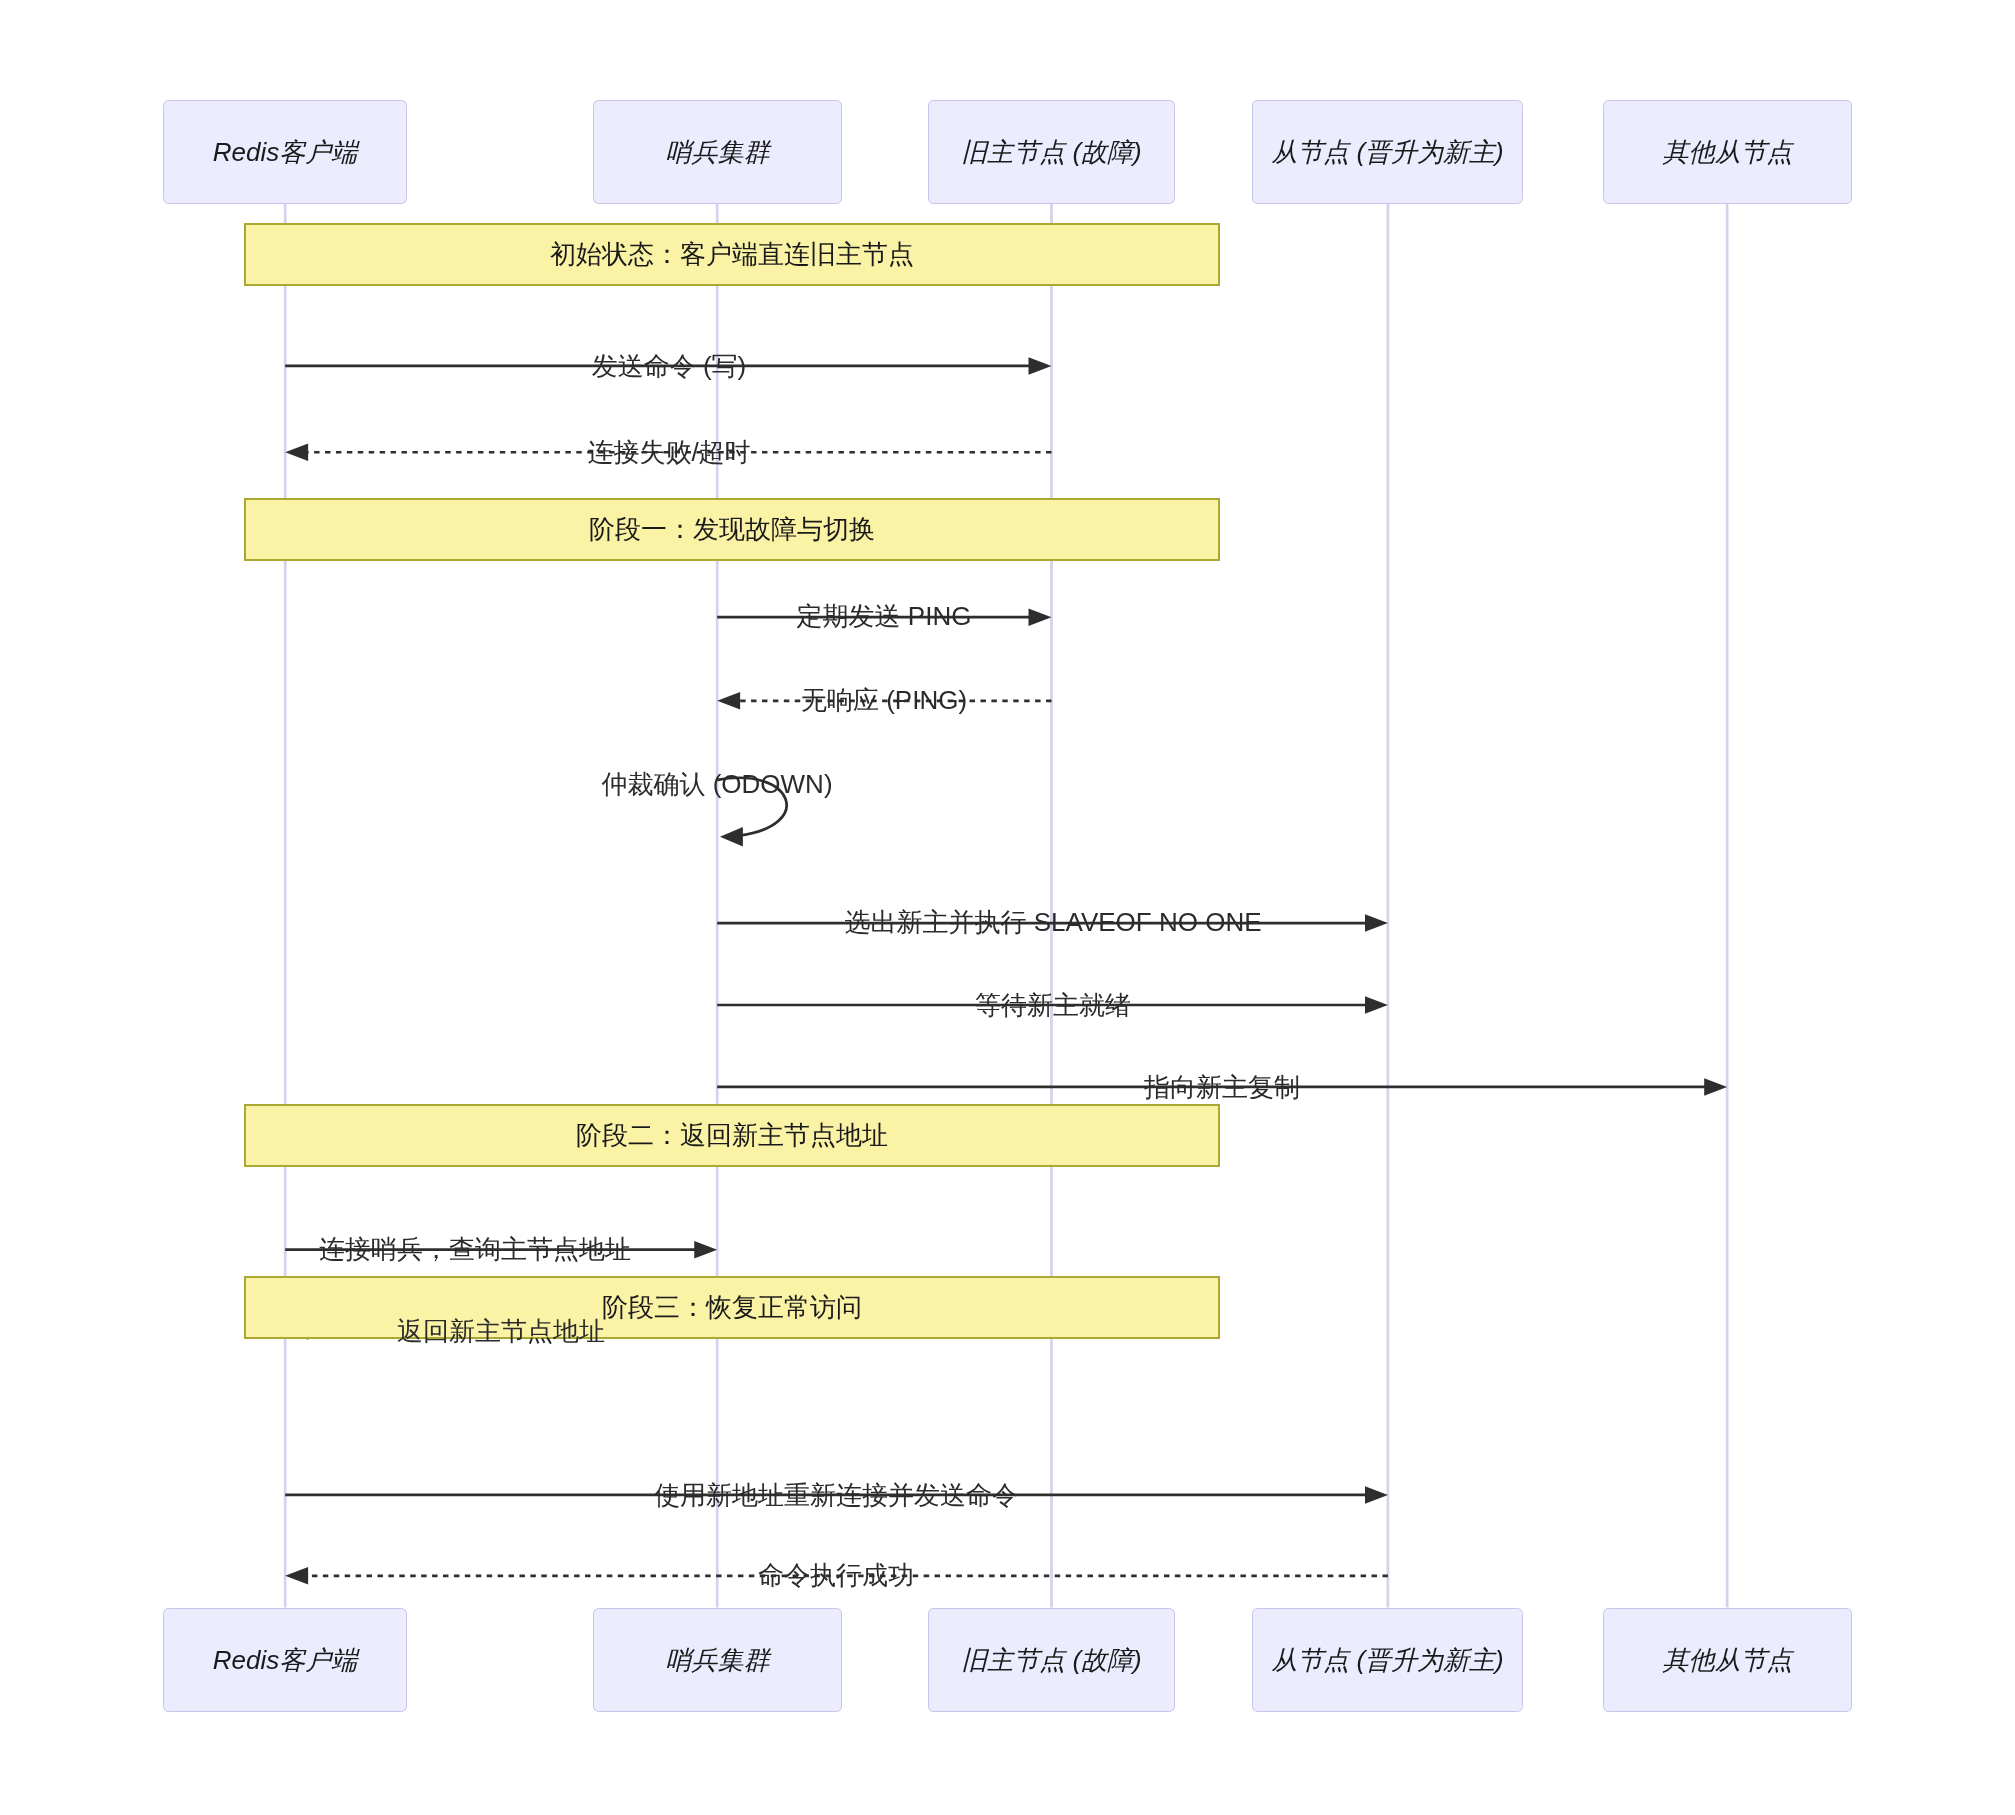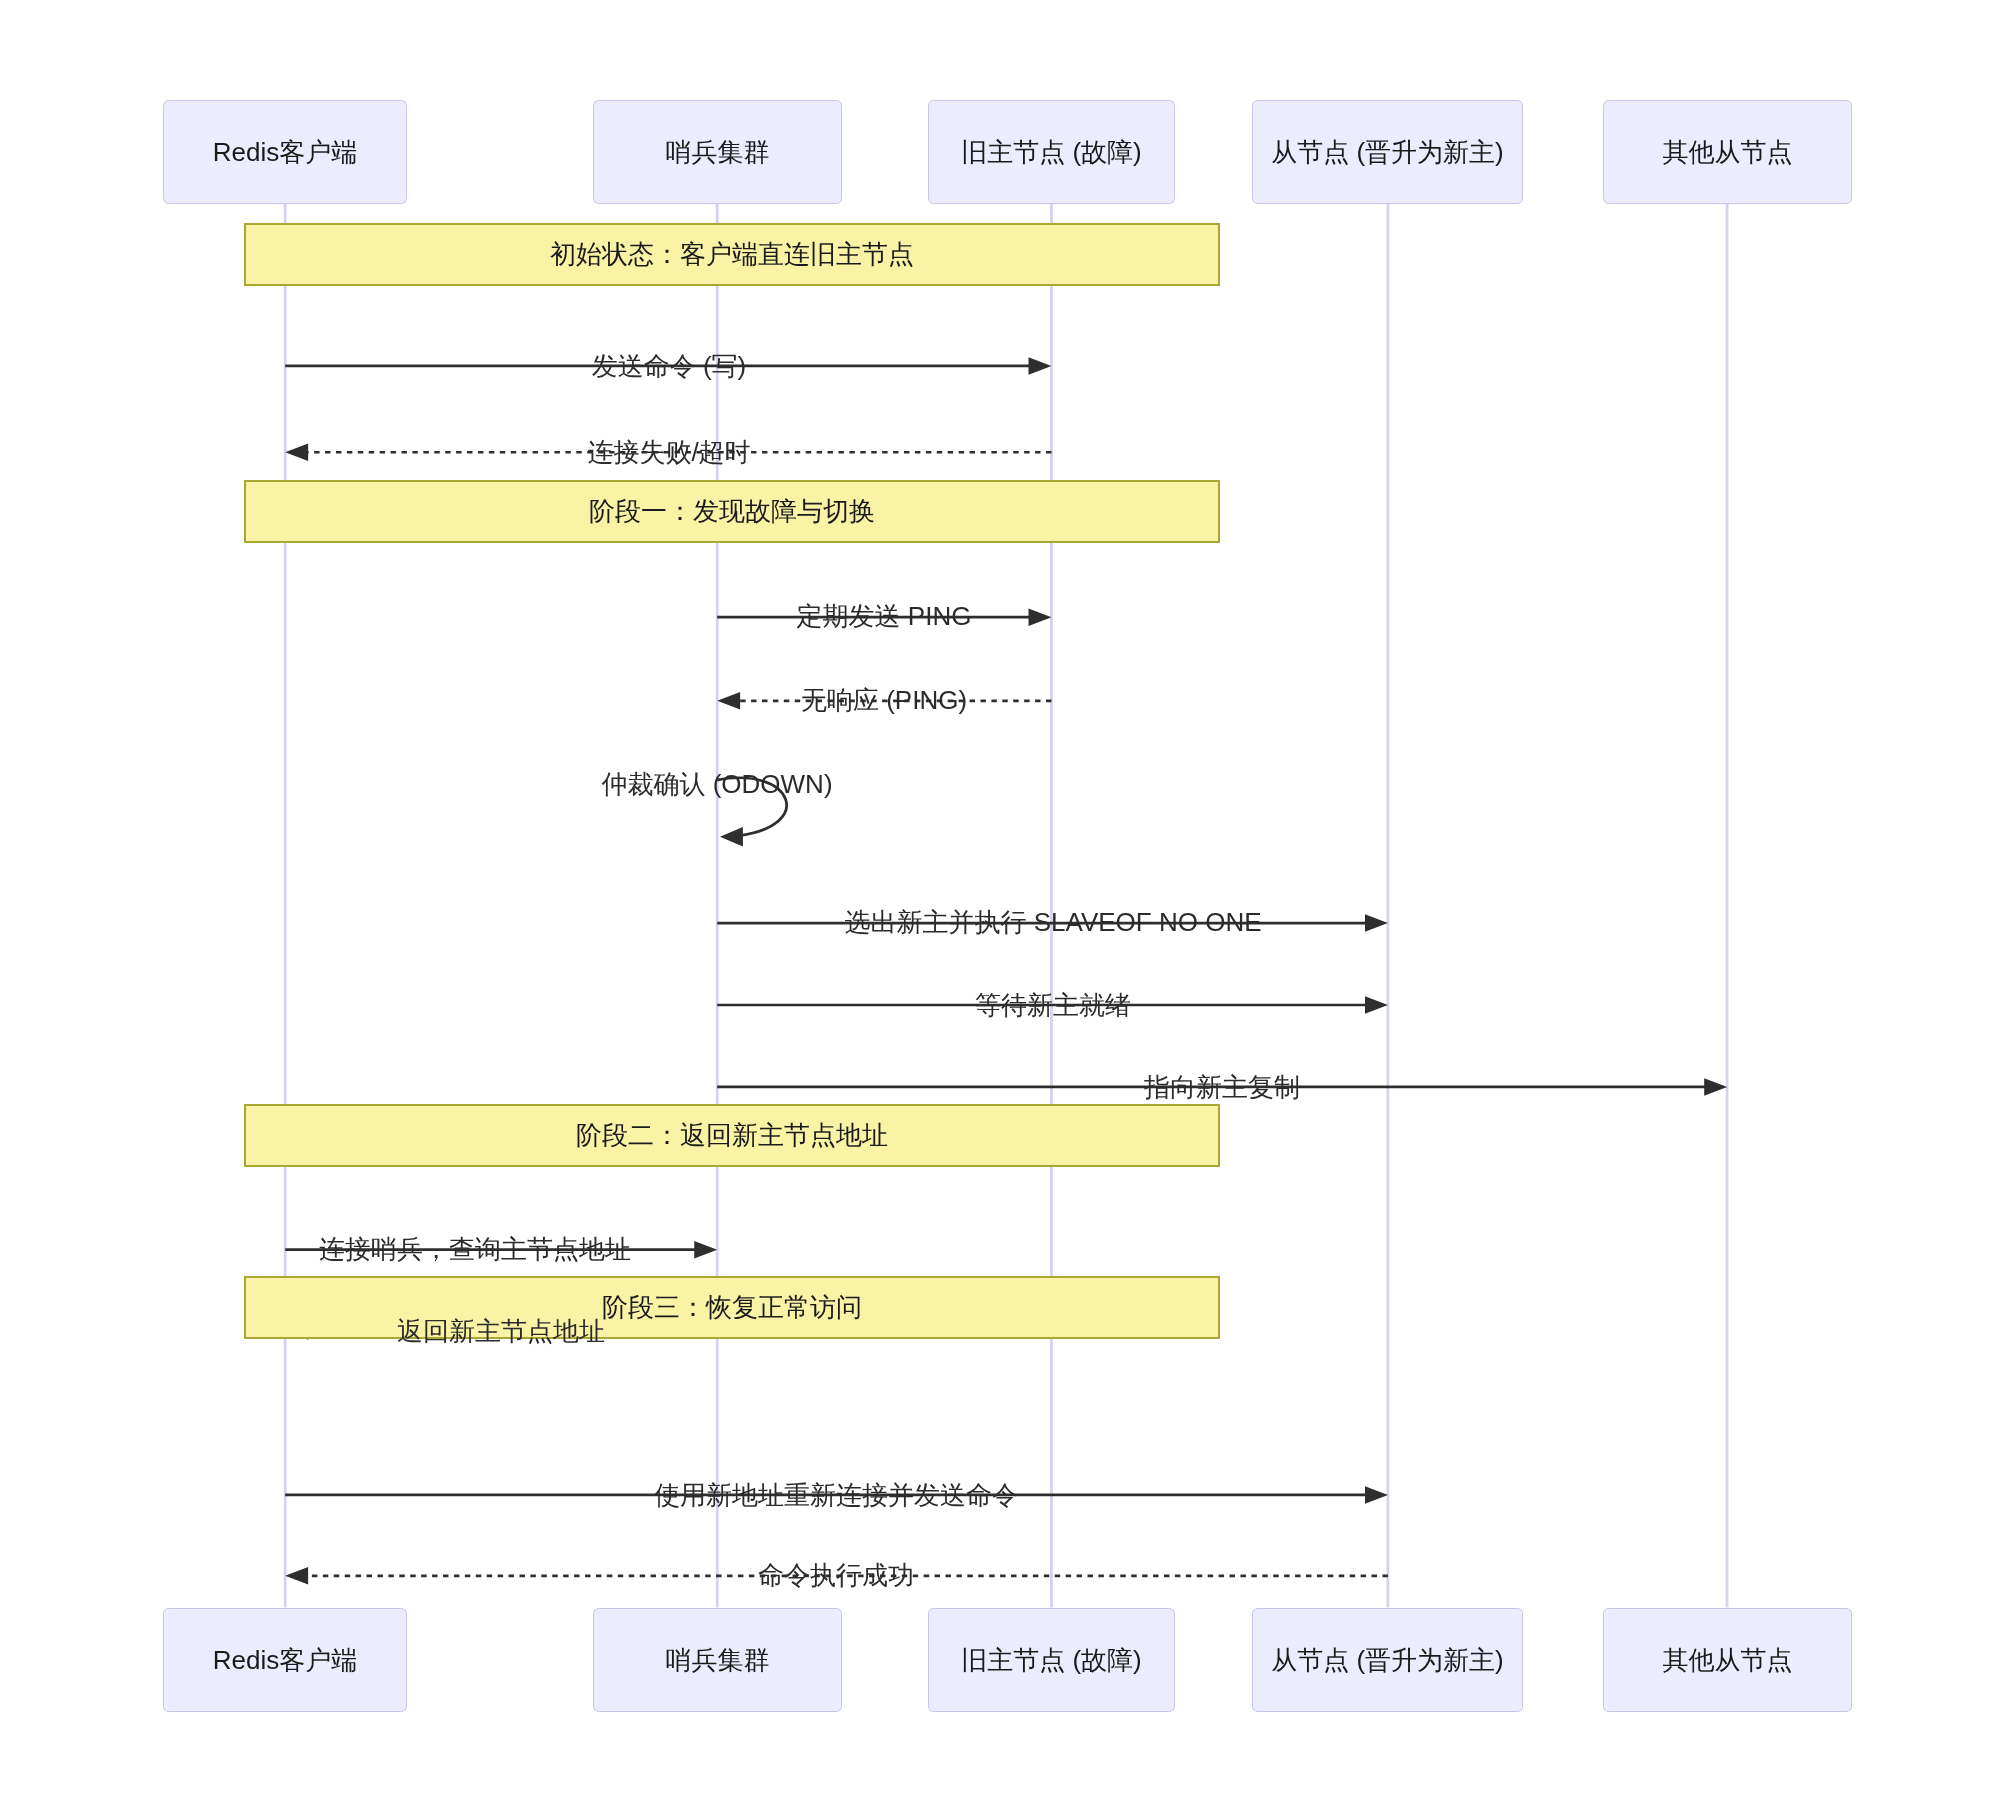--- a/index.html
+++ b/index.html
@@ -10,21 +10,21 @@
   html,body{margin:0;padding:0;background:var(--bg);}
   .canvas{
     position:relative; width:2015px; height:1815px; background:var(--bg);
     font-family:"Liberation Sans", sans-serif; overflow:hidden;
   }
   .layer{position:absolute;left:0;top:0;}
   .actor{
     position:absolute; height:104px; box-sizing:border-box;
     background:var(--actor-fill); border:1.6px solid var(--actor-border);
     border-radius:5.5px; display:flex; align-items:center; justify-content:center;
-    font-size:26px; color:var(--actor-text); text-align:center;
+    font-size:26px; color:var(--actor-text); text-align:center;font-style:italic;
   }
   .banner{
     position:absolute; left:244px; width:976px; height:63px; box-sizing:border-box;
     background:var(--banner-fill); border:2.7px solid var(--banner-border);
     display:flex; align-items:center; justify-content:center;
     font-size:26px; color:var(--banner-text);
   }
   .msg{
     position:absolute; transform:translate(-50%,-50%); white-space:nowrap;
     font-size:26px; color:var(--msg-text);margin-top:34px;
@@ -118,21 +118,21 @@
       <span>旧主节点 (故障)</span>
     </div>
   <div class="actor" style="left:1252px;top:100px;width:271px">
       <span>从节点 (晋升为新主)</span>
     </div>
   <div class="actor" style="left:1603px;top:100px;width:249px">
       <span>其他从节点</span>
     </div>
 
   <div class="banner" style="top:223px">初始状态：客户端直连旧主节点</div>
-  <div class="banner" style="top:480px">阶段一：发现故障与切换</div>
+  <div class="banner" style="top:498px">阶段一：发现故障与切换</div>
   <div class="banner" style="top:1104px">阶段二：返回新主节点地址</div>
   <div class="banner" style="top:1276px">阶段三：恢复正常访问</div>
 
   <div class="msg" style="left:669px;top:332px">发送命令 (写)</div>
   <div class="msg" style="left:669px;top:418px">连接失败/超时</div>
   <div class="msg" style="left:884px;top:582px">定期发送 PING</div>
   <div class="msg" style="left:884px;top:666px">无响应 (PING)</div>
   <div class="msg" style="left:717px;top:750px">仲裁确认 (ODOWN)</div>
   <div class="msg" style="left:1053px;top:888px">选出新主并执行 SLAVEOF NO ONE</div>
   <div class="msg" style="left:1053px;top:971px">等待新主就绪</div>

